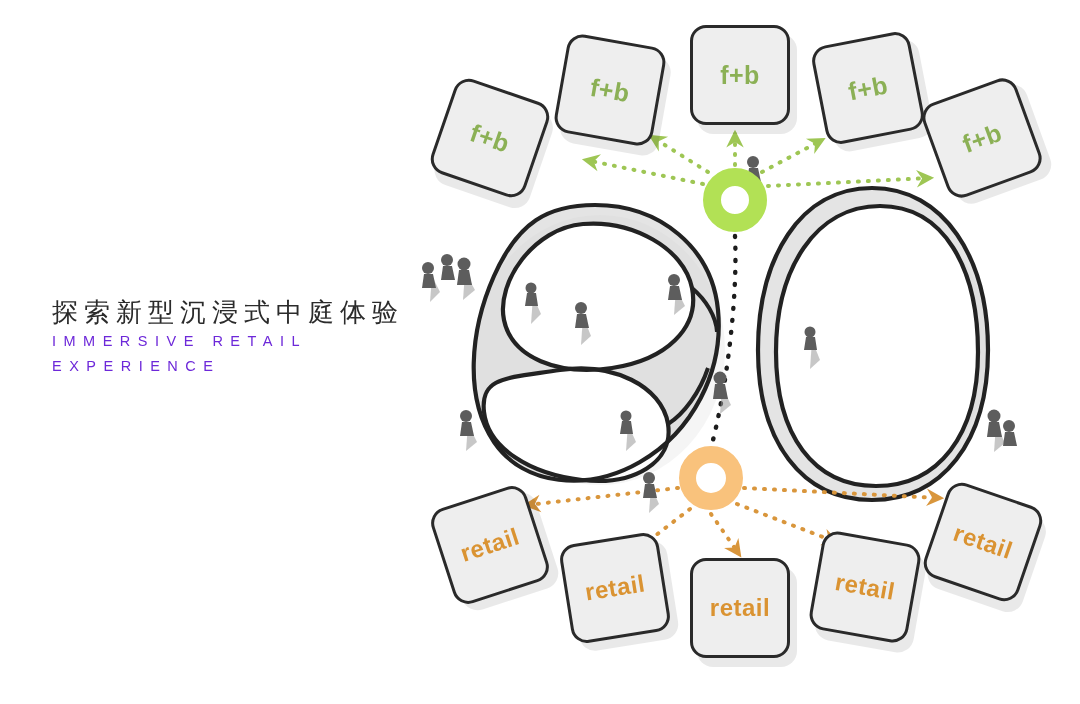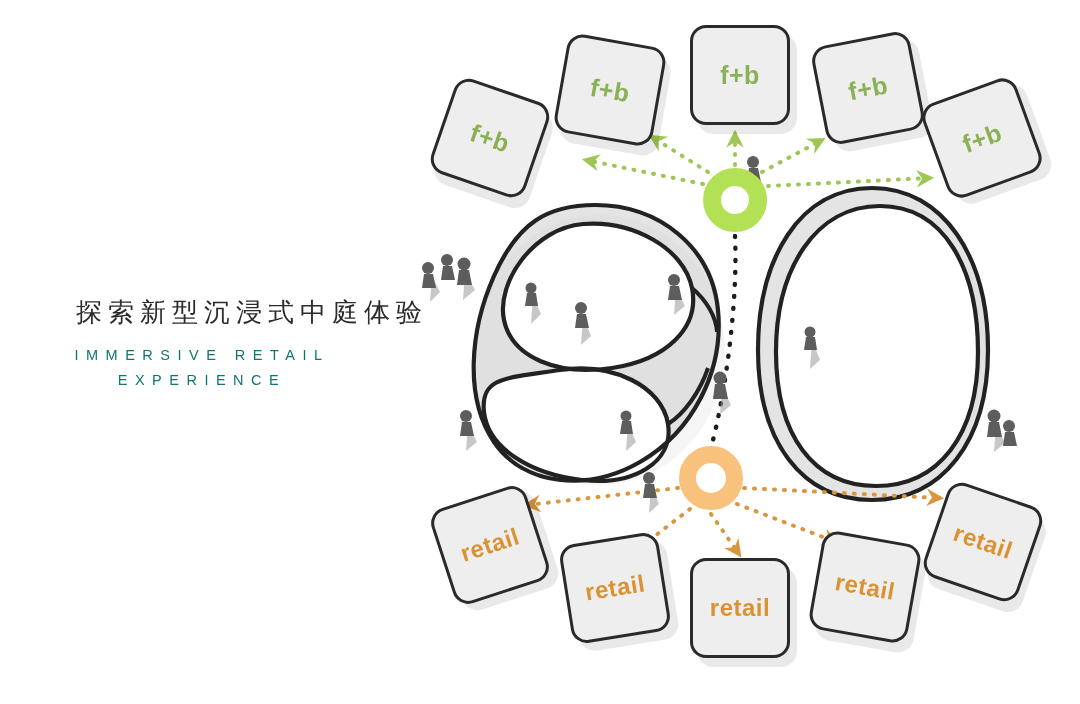--- a/index.html
+++ b/index.html
@@ -17,37 +17,35 @@
     background: #ffffff;
     overflow: hidden;
   }
 
   
   #title-block {
     position: absolute;
     left: 52px;
     top: 296px;
     width: 400px;
-    text-align: center;
   }
   #page-title {
     font-family: "Liberation Sans", sans-serif;
     font-size: 26px;
     font-weight: 400;
     color: #2b2b2b;
     letter-spacing: 6px;
     line-height: 1.25;
     white-space: nowrap;
   }
   #page-subtitle {
-    margin-top: 14px;
     font-family: "Liberation Sans", sans-serif;
     font-size: 14.5px;
     font-weight: 400;
-    color: #0f766e;
+    color: #6d28d9;
     letter-spacing: 7.5px;
     line-height: 1.75;
     max-width: 300px;
   }
 
   
   #diagram {
     position: absolute;
     left: 0;
     top: 0;

